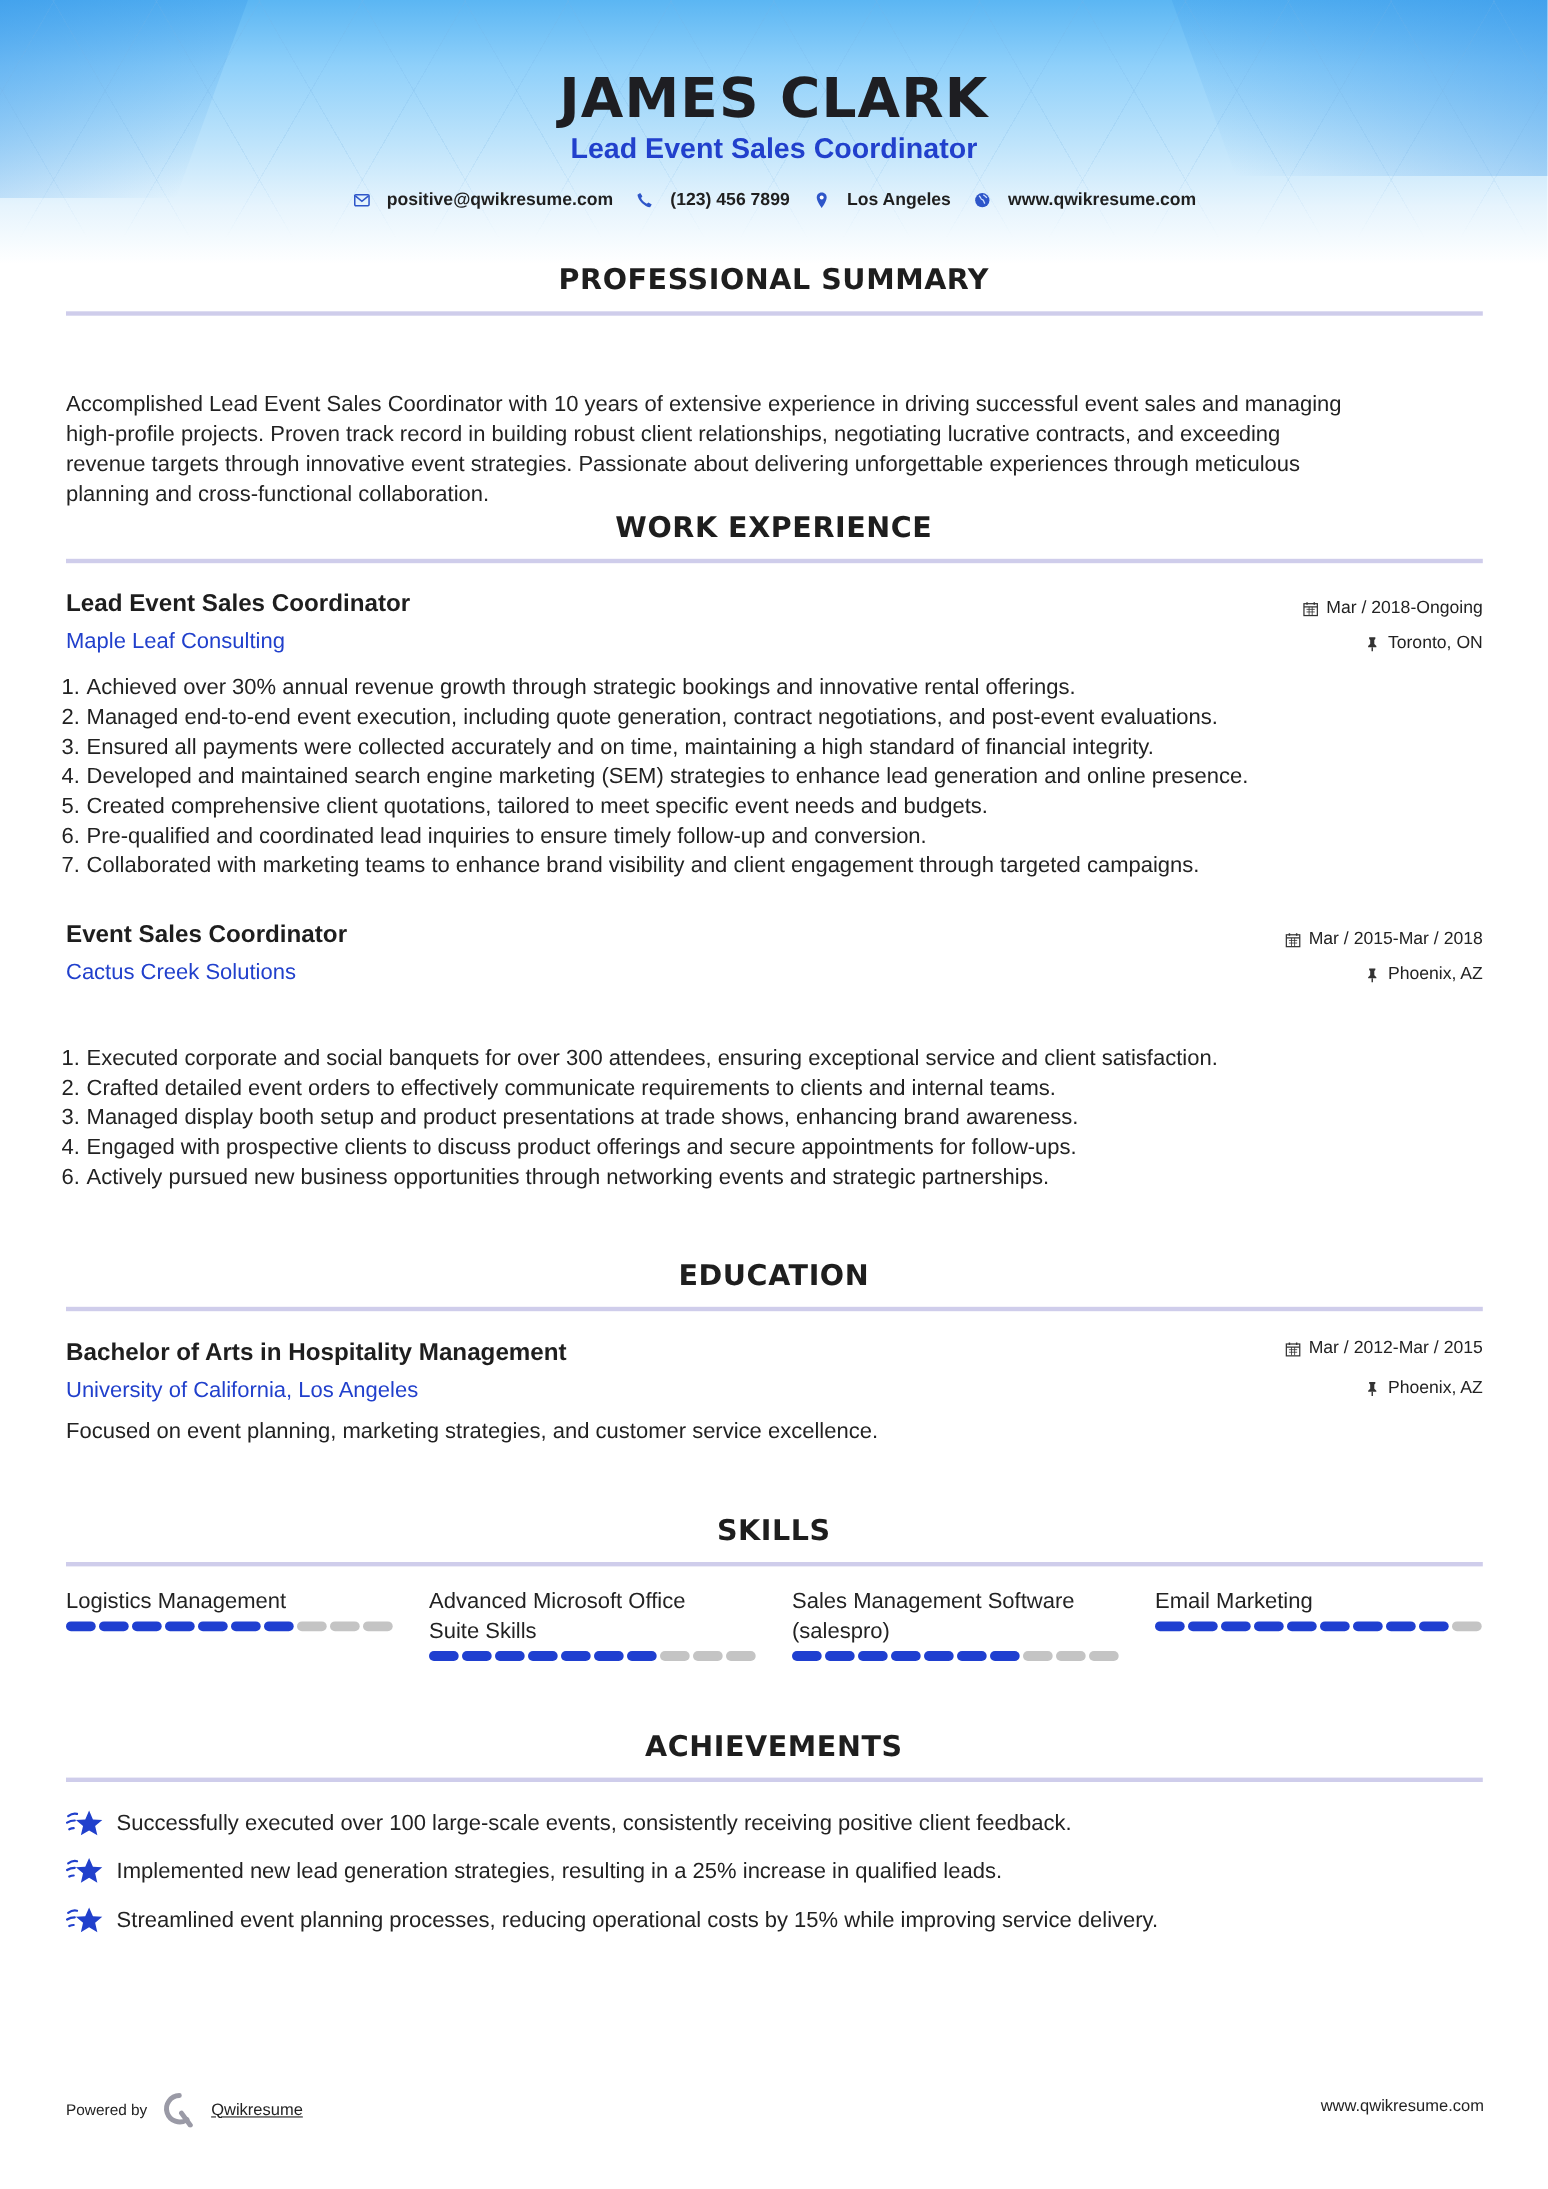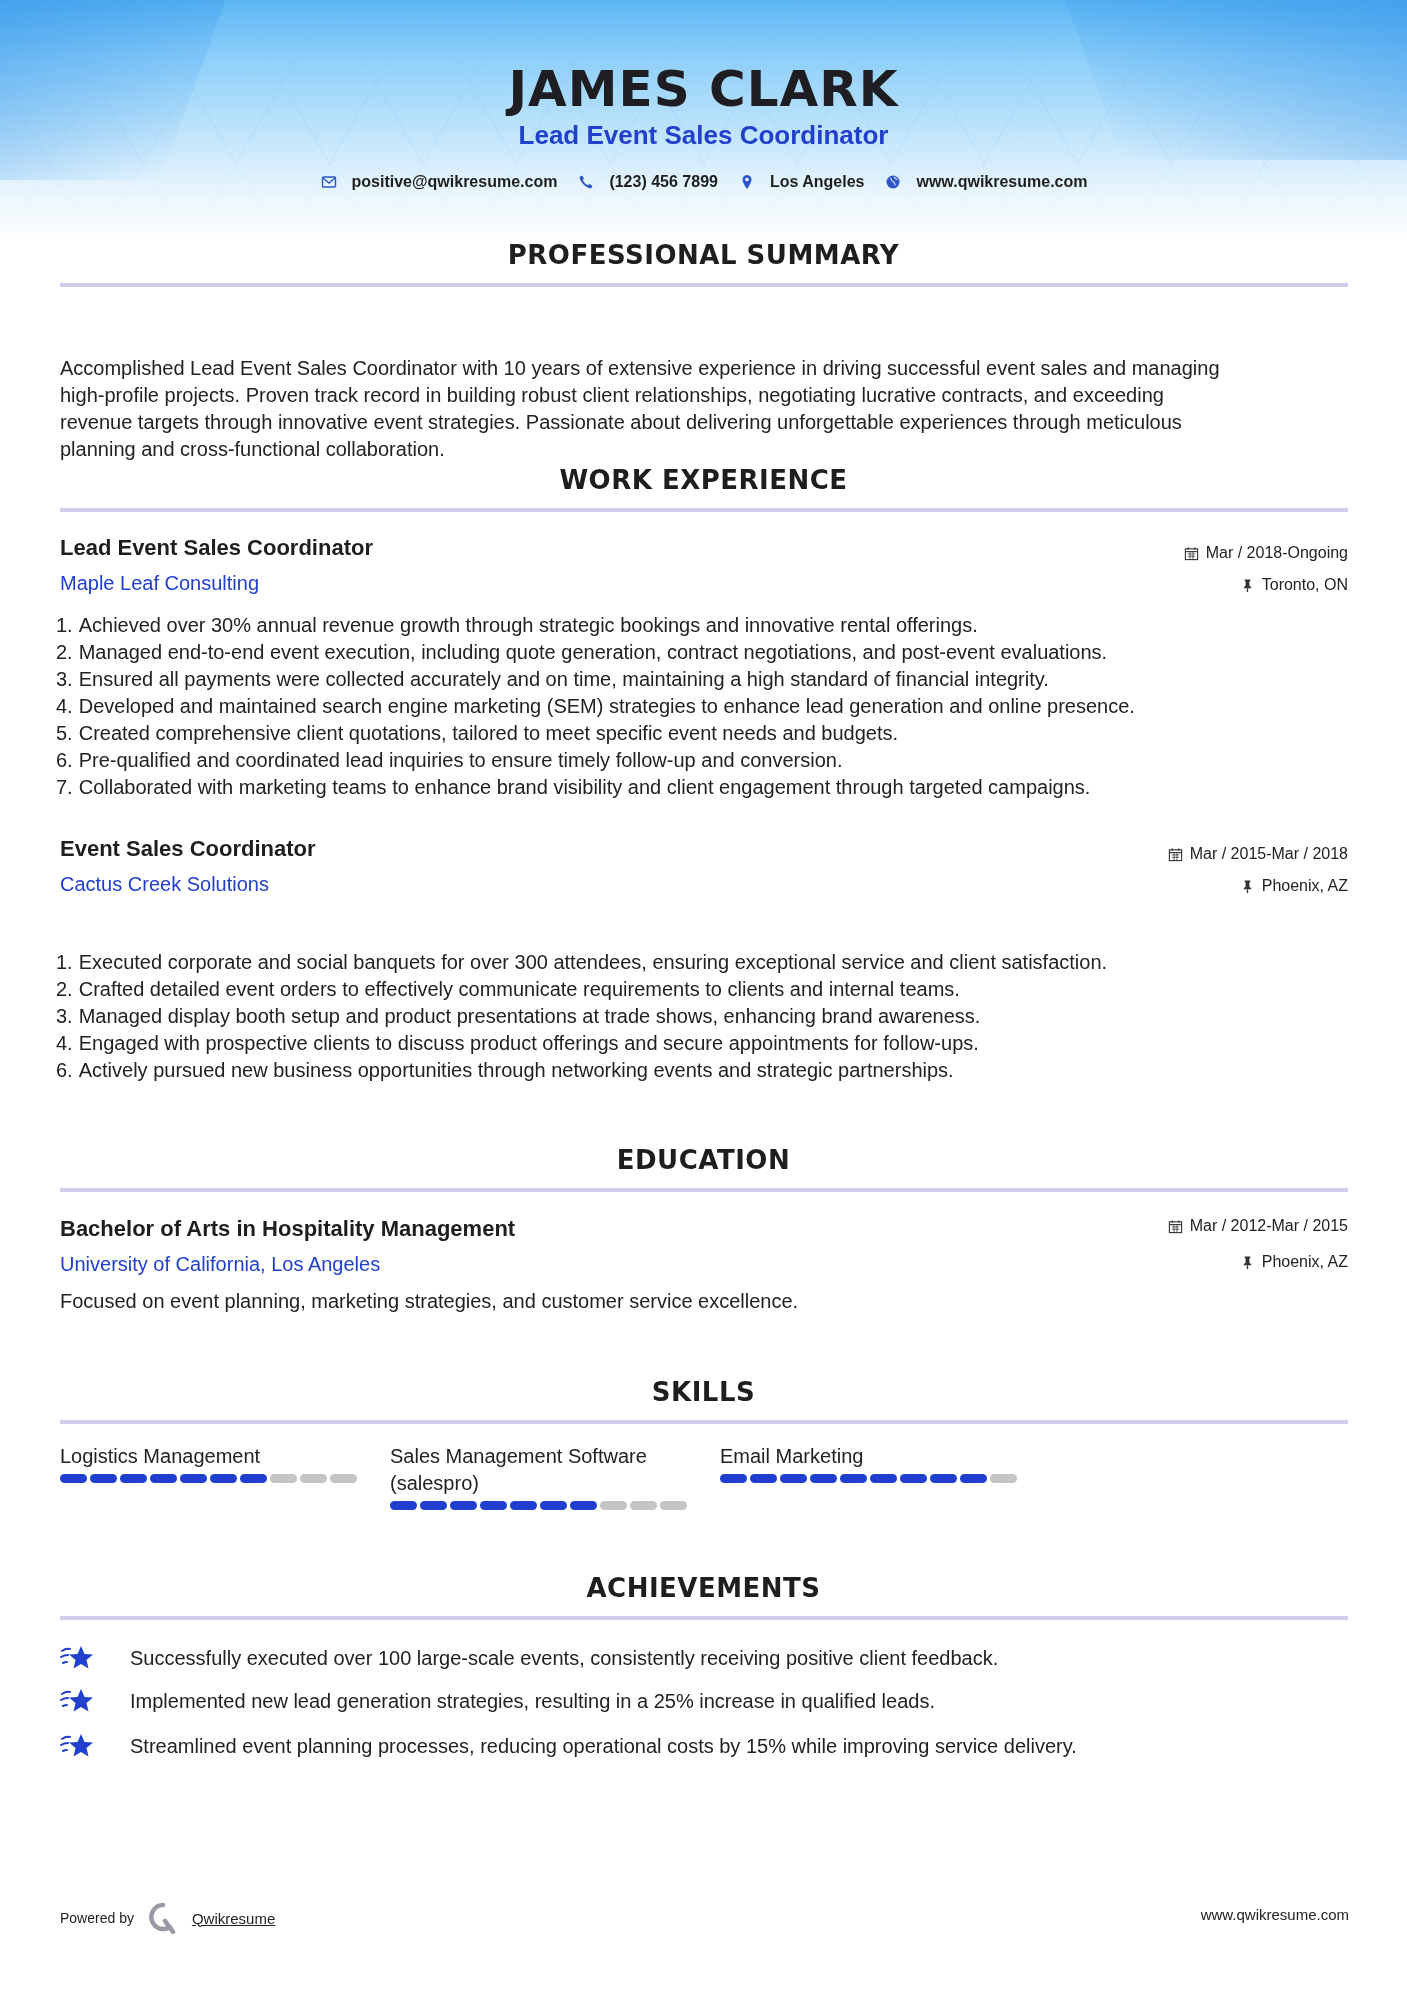--- a/index.html
+++ b/index.html
@@ -57,21 +57,21 @@
   .bullets li span.num { margin-right: 6px; }
 
   .skills { position: absolute; left: 60px; top: 1443px; width: 1290px; display: flex; }
   .skill { width: 300px; margin-right: 30px; }
   .skill:last-child { margin-right: 0; }
   .skill-name { font-size: 20px; line-height: 27px; color: #222; }
   .bar { display: flex; margin-top: 4px; }
   .seg { width: 27px; height: 9px; border-radius: 5px; margin-right: 3px; background: #c4c4c4; }
   .seg.on { background: #1f3fd0; }
 
-  .ach { position: absolute; left: 60px; display: flex; align-items: center; font-size: 20px; color: #222; gap: 24px; }
+  .ach { position: absolute; left: 60px; display: flex; align-items: center; font-size: 20px; color: #222; }
   .ach svg { width: 34px; height: 30px; margin-right: 12px; }
 
   .footer-left { position: absolute; left: 60px; top: 1902px; display: flex; align-items: center; font-size: 14px; color: #222; }
   .footer-left .q { margin: 0 14px; }
   .footer-left .brand { text-decoration: underline; font-size: 15px; }
   .footer-right { position: absolute; right: 58px; top: 1906px; font-size: 15px; color: #222; }
 </style>
 </head>
 <body>
 
@@ -223,20 +223,35 @@
         <span class="seg on"></span>
         <span class="seg on"></span>
         <span class="seg on"></span>
         <span class="seg on"></span>
         <span class="seg"></span>
         <span class="seg"></span>
         <span class="seg"></span>
       </div>
   </div>
   <div class="skill">
+    <div class="skill-name"><span>Advanced Microsoft Office</span><br><span>Suite Skills</span></div>
+    <div class="bar">
+        <span class="seg on"></span>
+        <span class="seg on"></span>
+        <span class="seg on"></span>
+        <span class="seg on"></span>
+        <span class="seg on"></span>
+        <span class="seg on"></span>
+        <span class="seg on"></span>
+        <span class="seg"></span>
+        <span class="seg"></span>
+        <span class="seg"></span>
+      </div>
+  </div>
+  <div class="skill">
     <div class="skill-name"><span>Sales Management Software</span><br><span>(salespro)</span></div>
     <div class="bar">
         <span class="seg on"></span>
         <span class="seg on"></span>
         <span class="seg on"></span>
         <span class="seg on"></span>
         <span class="seg on"></span>
         <span class="seg on"></span>
         <span class="seg on"></span>
         <span class="seg"></span>

